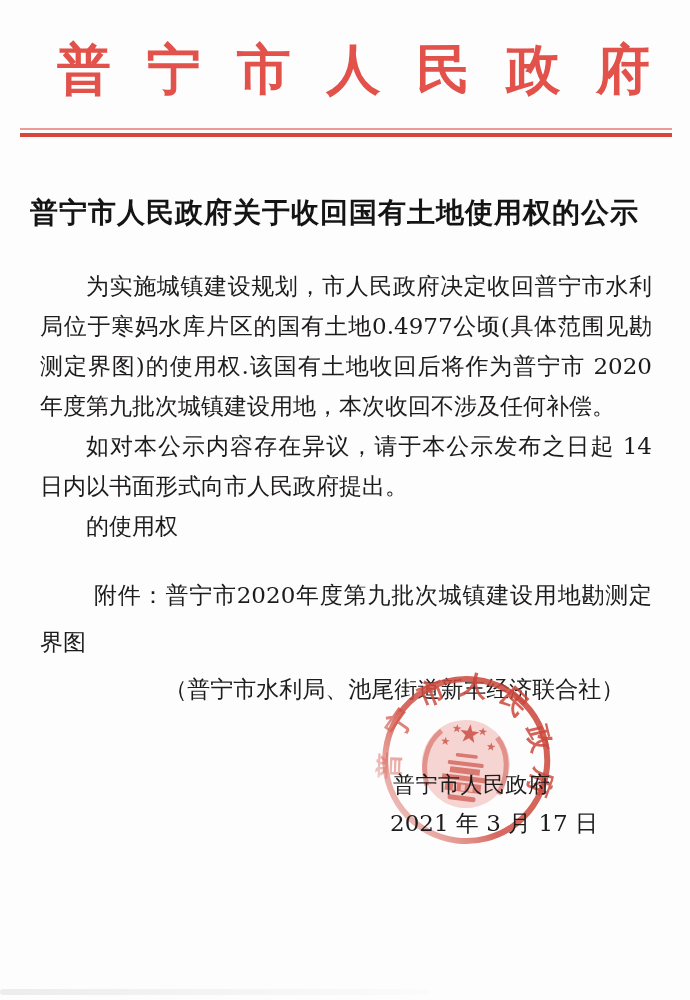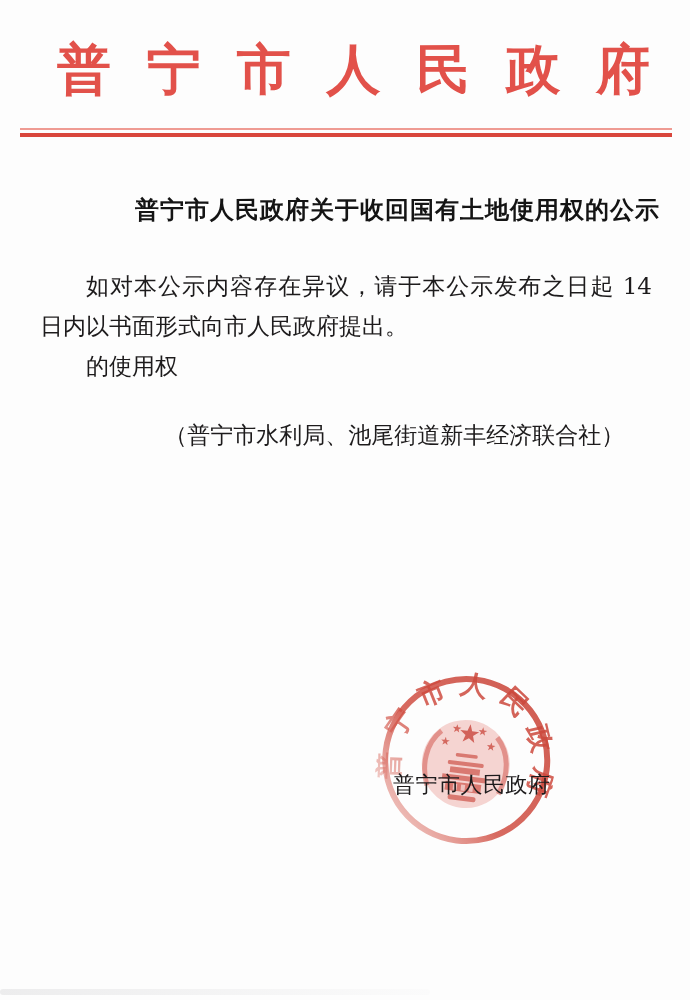--- a/index.html
+++ b/index.html
@@ -12,21 +12,21 @@
     position:absolute;top:38px;left:57px;right:40px;height:62px;
     display:flex;justify-content:space-between;align-items:center;
     font-size:54px;font-weight:bold;color:#e2514a;line-height:1;
   }
   .rules{position:absolute;top:128px;left:20px;right:18px;}
   .rule-thin{height:2px;background:#ef9b93;margin-bottom:3px;}
   .rule-thick{height:4px;background:#d9463c;}
   
   .doc-title{
     position:absolute;top:194px;left:30px;right:30px;margin:0;
-    text-align:right;font-size:24px;font-weight:bold;color:#141414;letter-spacing:1px;
+    text-align:left;font-size:28px;font-weight:bold;color:#141414;letter-spacing:1px;
   }
   
   .body-text{
     position:absolute;top:266px;left:40px;width:612px;
     font-size:23px;line-height:40px;text-align:justify;
   }
   .body-text p{margin:0;text-indent:2em;}
   .attachment{margin-top:26px;line-height:47px;}
   .attachment .att-line1{text-indent:2.35em;}
   .attachment .att-line2{text-indent:5.4em;}
@@ -67,23 +67,25 @@
   </div>
 
   <div class="rules">
     <div class="rule-thin"></div>
     <div class="rule-thick"></div>
   </div>
 
   <h1 class="doc-title">普宁市人民政府关于收回国有土地使用权的公示</h1>
 
   <div class="body-text">
+    <p>为实施城镇建设规划，市人民政府决定收回普宁市水利局位于寒妈水库片区的国有土地0.4977公顷(具体范围见勘测定界图)的使用权.该国有土地收回后将作为普宁市 2020 年度第九批次城镇建设用地，本次收回不涉及任何补偿。</p>
     <p>如对本公示内容存在异议，请于本公示发布之日起 14 日内以书面形式向市人民政府提出。</p>
     <p>的使用权</p>
     <div class="attachment">
+      <p class="att-line1">附件：普宁市2020年度第九批次城镇建设用地勘测定界图</p>
       <p class="att-line2">（普宁市水利局、池尾街道新丰经济联合社）</p>
     </div>
   </div>
 
   <div class="seal">
     <svg width="178" height="184" viewBox="0 0 178 184" xmlns="http://www.w3.org/2000/svg">
       <defs>
         <linearGradient id="sealgrad" x1="0" y1="1" x2="1" y2="0">
           <stop offset="0" stop-color="#df7d72" stop-opacity="0.30"></stop>
           <stop offset="0.4" stop-color="#cf4a3e" stop-opacity="0.82"></stop>
@@ -122,16 +124,17 @@
         <g fill="#ffffff" fill-opacity="0.55">
           <rect x="79" y="115" width="4" height="6"></rect>
           <rect x="87" y="115" width="4" height="6"></rect>
           <rect x="95" y="115" width="4" height="6"></rect>
         </g>
       </g>
     </svg>
   </div>
 
   <div class="sign-name">普宁市人民政府</div>
+  <div class="sign-date">2021 年 3 月 17 日</div>
 
   <div class="scan-smudge"></div>
 
 </div>
 
 </body></html>

